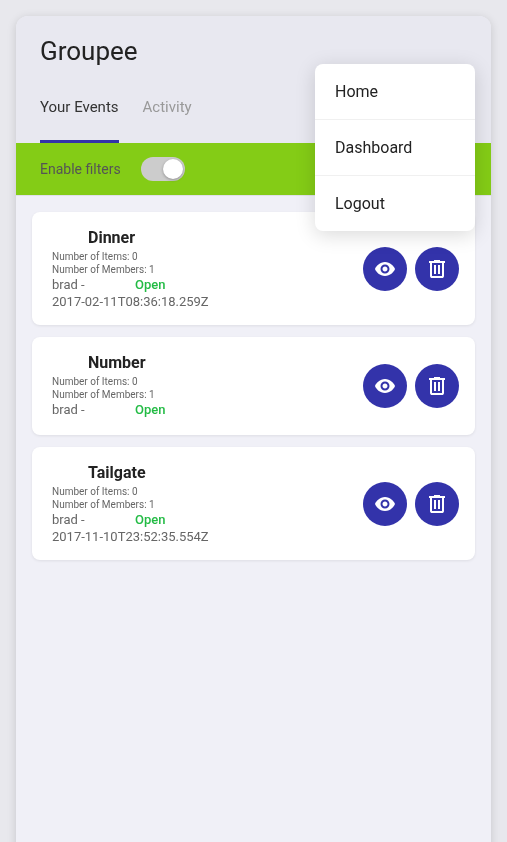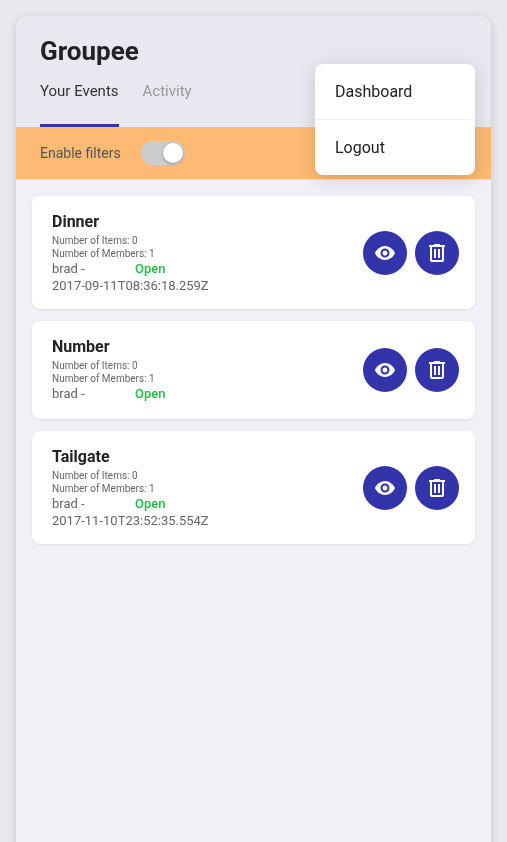--- a/index.html
+++ b/index.html
@@ -28,23 +28,23 @@
       box-shadow: 0 2px 10px rgba(0,0,0,0.15);
     }
 
     .header {
       background: #e8e8f0;
       padding: 20px 24px 0 24px;
     }
 
     .app-title {
       font-size: 26px;
-      font-weight: 700;
+      font-weight: 400;
       color: #222;
-      margin-bottom: 16px;
+      margin-bottom: 32px;
     }
 
     .tabs {
       display: flex;
       gap: 24px;
     }
 
     .tab {
       font-size: 15px;
       color: #999;
@@ -53,21 +53,21 @@
       border-bottom: 3px solid transparent;
       text-decoration: none;
     }
 
     .tab.active {
       color: #333;
       border-bottom: 3px solid #3333aa;
     }
 
     .filters-bar {
-      background: #fdba74;
+      background: #84cc16;
       padding: 14px 24px;
       display: flex;
       align-items: center;
       gap: 20px;
       border-bottom: 1px solid #e0e0e8;
     }
 
     .filters-label {
       font-size: 14px;
       color: #555;
@@ -113,20 +113,21 @@
 
     .event-info {
       flex: 1;
     }
 
     .event-name {
       font-size: 16px;
       font-weight: 700;
       color: #222;
       margin-bottom: 4px;
+      margin-left: 36px;
     }
 
     .event-detail {
       font-size: 10px;
       color: #666;
       margin-bottom: 2px;
     }
 
     .event-status {
       font-size: 13px;
@@ -222,21 +223,21 @@
     <div class="event-card">
       <div class="event-info">
         <div class="event-name">Dinner</div>
         <div class="event-detail">Number of Items: 0</div>
         <div class="event-detail">Number of Members: 1</div>
         <div class="event-status">
           <span>brad</span>
           <span> - </span>
           <span class="open-label">Open</span>
         </div>
-        <div class="event-timestamp">2017-09-11T08:36:18.259Z</div>
+        <div class="event-timestamp">2017-02-11T08:36:18.259Z</div>
       </div>
       <div class="event-actions">
         <button class="action-btn">
           <svg width="20" height="14" viewBox="0 0 20 14" fill="none">
             <path d="M10 0C5 0 1 4 0 7C1 10 5 14 10 14C15 14 19 10 20 7C19 4 15 0 10 0ZM10 11.5C7.5 11.5 5.5 9.5 5.5 7C5.5 4.5 7.5 2.5 10 2.5C12.5 2.5 14.5 4.5 14.5 7C14.5 9.5 12.5 11.5 10 11.5ZM10 4.5C8.6 4.5 7.5 5.6 7.5 7C7.5 8.4 8.6 9.5 10 9.5C11.4 9.5 12.5 8.4 12.5 7C12.5 5.6 11.4 4.5 10 4.5Z" fill="white"></path>
           </svg>
         </button>
         <button class="action-btn">
           <svg width="16" height="18" viewBox="0 0 16 18" fill="none">
             <path d="M3 18C2.45 18 1.979 17.804 1.587 17.412C1.195 17.02 0.999 16.549 1 16V3H0V1H5V0H11V1H16V3H15V16C15 16.55 14.804 17.021 14.412 17.413C14.02 17.805 13.549 18.001 13 18H3ZM13 3H3V16H13V3ZM5 14H7V5H5V14ZM9 14H11V5H9V14Z" fill="white"></path>
@@ -293,18 +294,19 @@
             <path d="M3 18C2.45 18 1.979 17.804 1.587 17.412C1.195 17.02 0.999 16.549 1 16V3H0V1H5V0H11V1H16V3H15V16C15 16.55 14.804 17.021 14.412 17.413C14.02 17.805 13.549 18.001 13 18H3ZM13 3H3V16H13V3ZM5 14H7V5H5V14ZM9 14H11V5H9V14Z" fill="white"></path>
           </svg>
         </button>
       </div>
     </div>
 
   </div>
 
   <div class="dropdown-overlay">
     <div class="dropdown-menu">
+      <div class="dropdown-item">Home</div>
       <div class="dropdown-item">Dashboard</div>
       <div class="dropdown-item">Logout</div>
     </div>
   </div>
 
 </div>
 
 </body></html>

